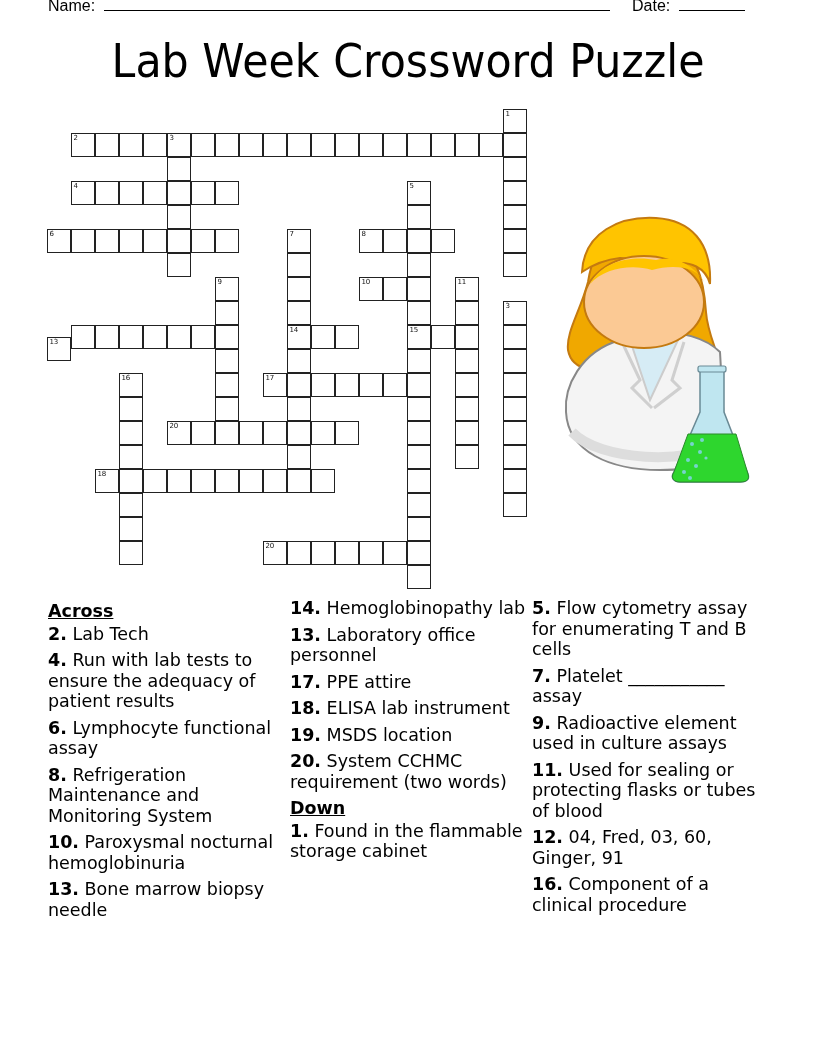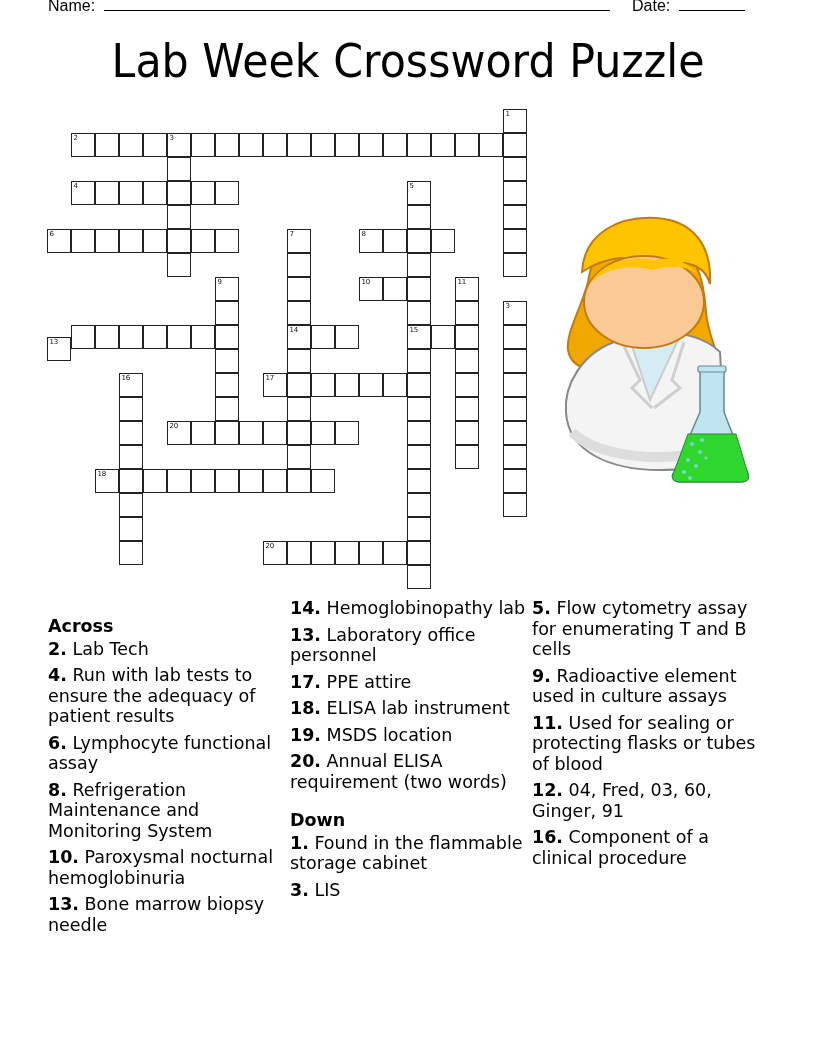--- a/index.html
+++ b/index.html
@@ -8,21 +8,21 @@
   .header-line .blank { display:inline-block; border-bottom:1px solid #000; height:14px; vertical-align:baseline; }
   .title { position:absolute; top:34px; left:0; width:816px; text-align:center; font-family:"DejaVu Sans", sans-serif; font-size:46px; transform:scaleX(0.93); transform-origin:center; }
   #grid { position:absolute; left:0; top:0; width:816px; height:600px; }
   .cell { position:absolute; width:24px; height:24px; box-sizing:border-box; border:1.2px solid #222; background:#fff; margin-left:-0.6px; margin-top:-0.6px; }
   .cell .num { position:absolute; top:0px; left:1px; font-family:"DejaVu Sans", sans-serif; font-size:7px; line-height:8px; color:#111; }
   .art { position:absolute; left:560px; top:212px; width:200px; height:272px; }
   .clues { position:absolute; top:598px; font-family:"DejaVu Sans", sans-serif; font-size:17.5px; line-height:20.5px; }
   .clues .col { position:absolute; top:0; }
   .clue { margin-bottom:6px; }
   .clue b { font-weight:bold; }
-  .section-head { font-weight:bold; margin-bottom:2px; margin-top:18px; }
+  .section-head { font-weight:bold; text-decoration:underline; margin-bottom:2px; margin-top:3px; }
 </style>
 </head>
 <body>
 
 <div class="header-line">
   <span>Name:</span>
   <span class="blank" style="width:506px;margin-left:4px;"></span>
   <span style="margin-left:18px;">Date:</span>
   <span class="blank" style="width:66px;margin-left:4px;"></span>
 </div>
@@ -257,30 +257,30 @@
         <div class="clue"><b>13.</b> <span>Bone marrow biopsy needle</span></div>
       </div>
   </div>
   <div class="col" style="left:290px;width:236px;">
     <div id="across-col2">
         <div class="clue"><b>14.</b> <span>Hemoglobinopathy lab</span></div>
         <div class="clue"><b>13.</b> <span>Laboratory office personnel</span></div>
         <div class="clue"><b>17.</b> <span>PPE attire</span></div>
         <div class="clue"><b>18.</b> <span>ELISA lab instrument</span></div>
         <div class="clue"><b>19.</b> <span>MSDS location</span></div>
-        <div class="clue"><b>20.</b> <span>Annual ELISA requirement (two words)</span></div>
+        <div class="clue"><b>20.</b> <span>System CCHMC requirement (two words)</span></div>
       </div>
     <div class="section-head">Down</div>
     <div id="down-col2">
         <div class="clue"><b>1.</b> <span>Found in the flammable storage cabinet</span></div>
-        <div class="clue"><b>3.</b> <span>LIS</span></div>
       </div>
   </div>
   <div class="col" style="left:532px;width:236px;">
     <div id="down-col3">
         <div class="clue"><b>5.</b> <span>Flow cytometry assay for enumerating T and B cells</span></div>
+        <div class="clue"><b>7.</b> <span>Platelet ___________ assay</span></div>
         <div class="clue"><b>9.</b> <span>Radioactive element used in culture assays</span></div>
         <div class="clue"><b>11.</b> <span>Used for sealing or protecting flasks or tubes of blood</span></div>
         <div class="clue"><b>12.</b> <span>04, Fred, 03, 60, Ginger, 91</span></div>
         <div class="clue"><b>16.</b> <span>Component of a clinical procedure</span></div>
       </div>
   </div>
 </div>
 
 </body></html>

